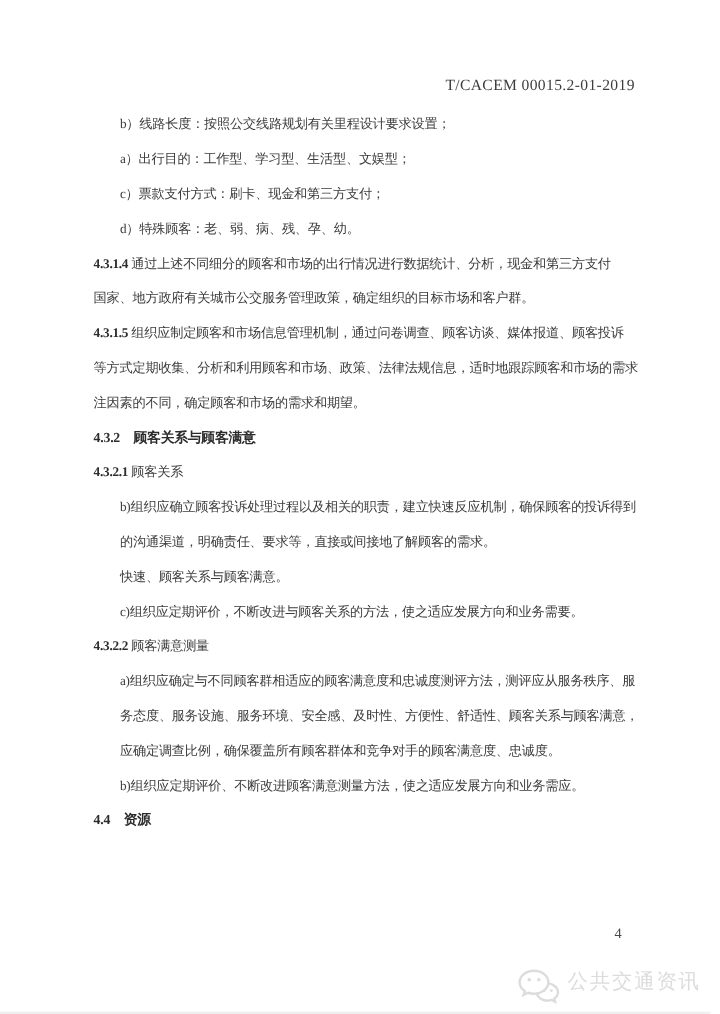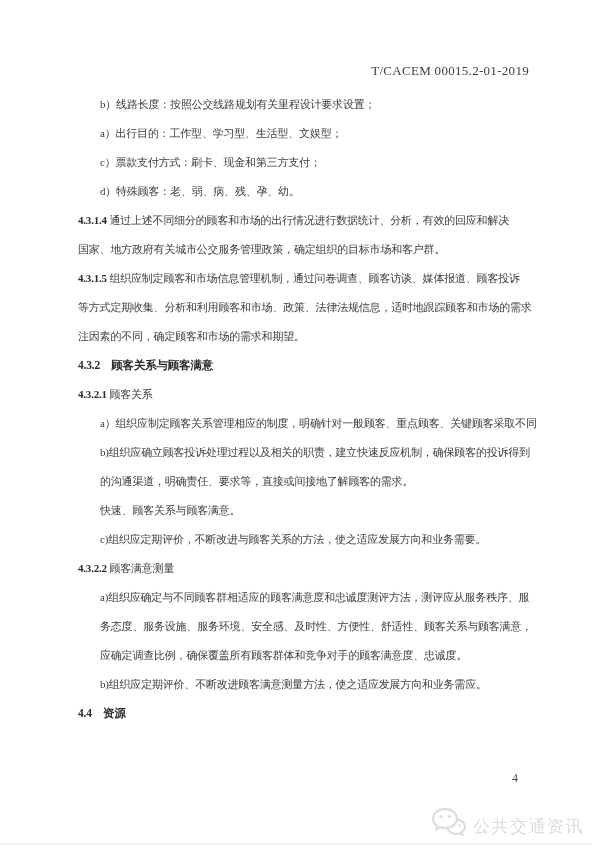--- a/index.html
+++ b/index.html
@@ -53,21 +53,21 @@
     right: 74px;
     font-size: 12px;
     color: #4a4a4a;
   }
 
   .watermark {
     position: absolute;
     top: 806px;
     right: 8px;
     display: flex;
-    align-items: flex-end;
+    align-items: flex-start;
     gap: 6px;
     color: #dcdcdc;
   }
   .watermark-text {
     font-size: 17px;
     letter-spacing: 1.5px;
     font-family: "Liberation Sans", "DejaVu Sans", sans-serif;
     color: #dcdcdc;
   }
   .wechat-icon { display: block; }
@@ -86,28 +86,27 @@
 
 <div class="page">
 
   <div class="doc-header">T/CACEM 00015.2-01-2019</div>
 
   <div class="content">
       <div class="line indent"><span class="seg">b）线路长度：按照公交线路规划有关里程设计要求设置；</span></div>
       <div class="line indent"><span class="seg">a）出行目的：工作型、学习型、生活型、文娱型；</span></div>
       <div class="line indent"><span class="seg">c）票款支付方式：刷卡、现金和第三方支付；</span></div>
       <div class="line indent"><span class="seg">d）特殊顾客：老、弱、病、残、孕、幼。</span></div>
-      <div class="line"><span class="seg-bold">4.3.1.4</span><span class="seg"> 通过上述不同细分的顾客和市场的出行情况进行数据统计、分析，有效的回应和解决</span></div>
+      <div class="line"><span class="seg-bold">4.3.1.4</span><span class="seg"> 通过上述不同细分的顾客和市场的出行情况进行数据统计、分析，现金和第三方支付</span></div>
       <div class="line"><span class="seg">国家、地方政府有关城市公交服务管理政策，确定组织的目标市场和客户群。</span></div>
       <div class="line"><span class="seg-bold">4.3.1.5</span><span class="seg"> 组织应制定顾客和市场信息管理机制，通过问卷调查、顾客访谈、媒体报道、顾客投诉</span></div>
       <div class="line"><span class="seg">等方式定期收集、分析和利用顾客和市场、政策、法律法规信息，适时地跟踪顾客和市场的需求</span></div>
       <div class="line"><span class="seg">注因素的不同，确定顾客和市场的需求和期望。</span></div>
       <div class="line heading"><span class="seg-bold">4.3.2　顾客关系与顾客满意</span></div>
       <div class="line"><span class="seg-bold">4.3.2.1</span><span class="seg"> 顾客关系</span></div>
-      <div class="line indent"><span class="seg">a）组织应制定顾客关系管理相应的制度，明确针对一般顾客、重点顾客、关键顾客采取不同</span></div>
       <div class="line indent"><span class="seg">b)组织应确立顾客投诉处理过程以及相关的职责，建立快速反应机制，确保顾客的投诉得到</span></div>
       <div class="line indent"><span class="seg">的沟通渠道，明确责任、要求等，直接或间接地了解顾客的需求。</span></div>
       <div class="line indent"><span class="seg">快速、顾客关系与顾客满意。</span></div>
       <div class="line indent"><span class="seg">c)组织应定期评价，不断改进与顾客关系的方法，使之适应发展方向和业务需要。</span></div>
       <div class="line"><span class="seg-bold">4.3.2.2</span><span class="seg"> 顾客满意测量</span></div>
       <div class="line indent"><span class="seg">a)组织应确定与不同顾客群相适应的顾客满意度和忠诚度测评方法，测评应从服务秩序、服</span></div>
       <div class="line indent"><span class="seg">务态度、服务设施、服务环境、安全感、及时性、方便性、舒适性、顾客关系与顾客满意，</span></div>
       <div class="line indent"><span class="seg">应确定调查比例，确保覆盖所有顾客群体和竞争对手的顾客满意度、忠诚度。</span></div>
       <div class="line indent"><span class="seg">b)组织应定期评价、不断改进顾客满意测量方法，使之适应发展方向和业务需应。</span></div>
       <div class="line heading"><span class="seg-bold">4.4　资源</span></div>

